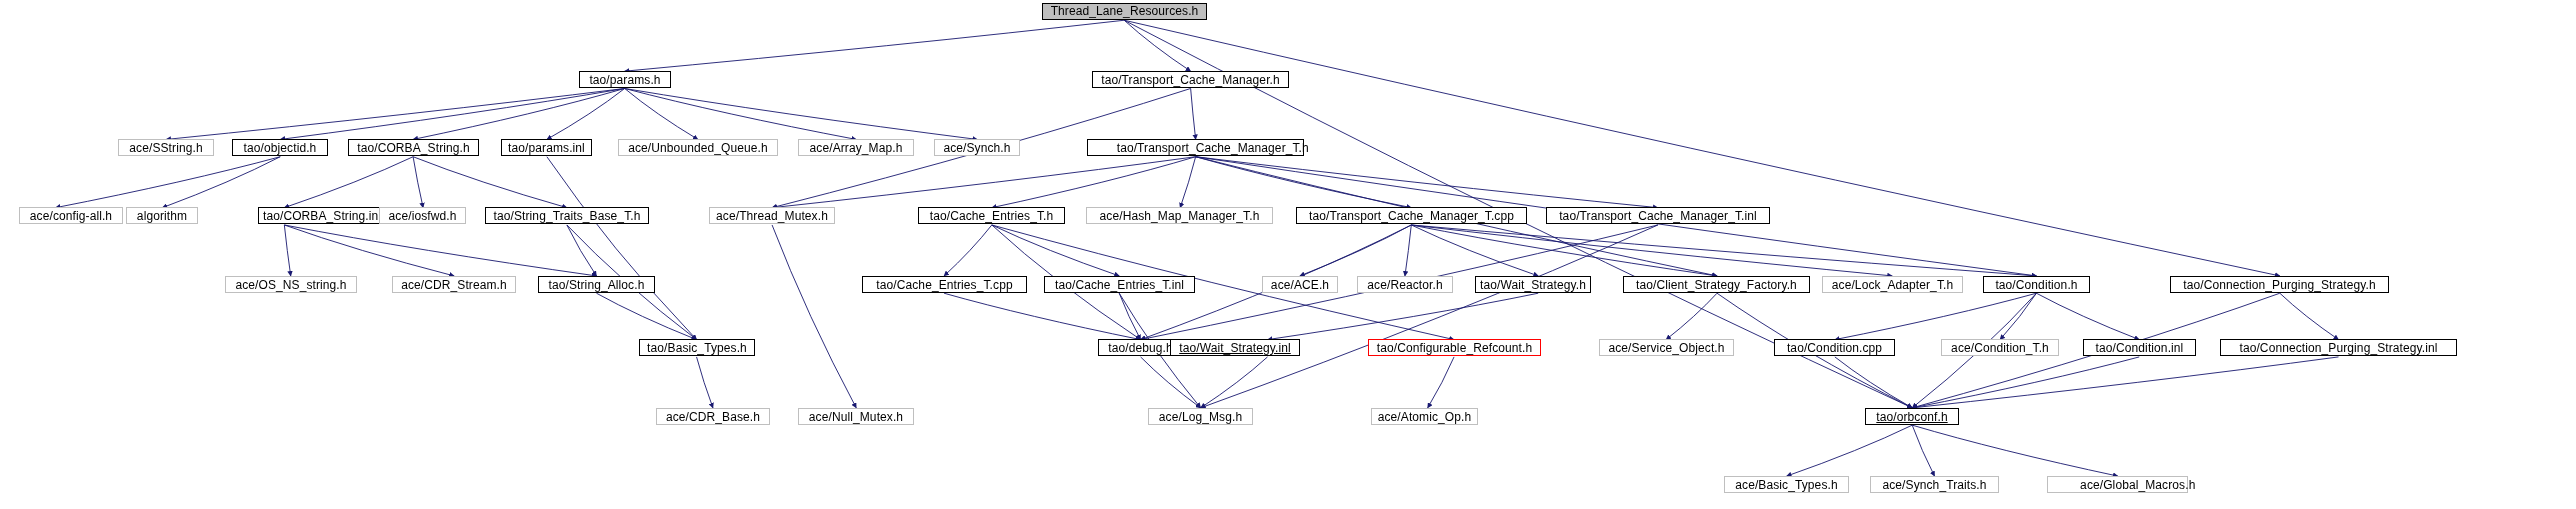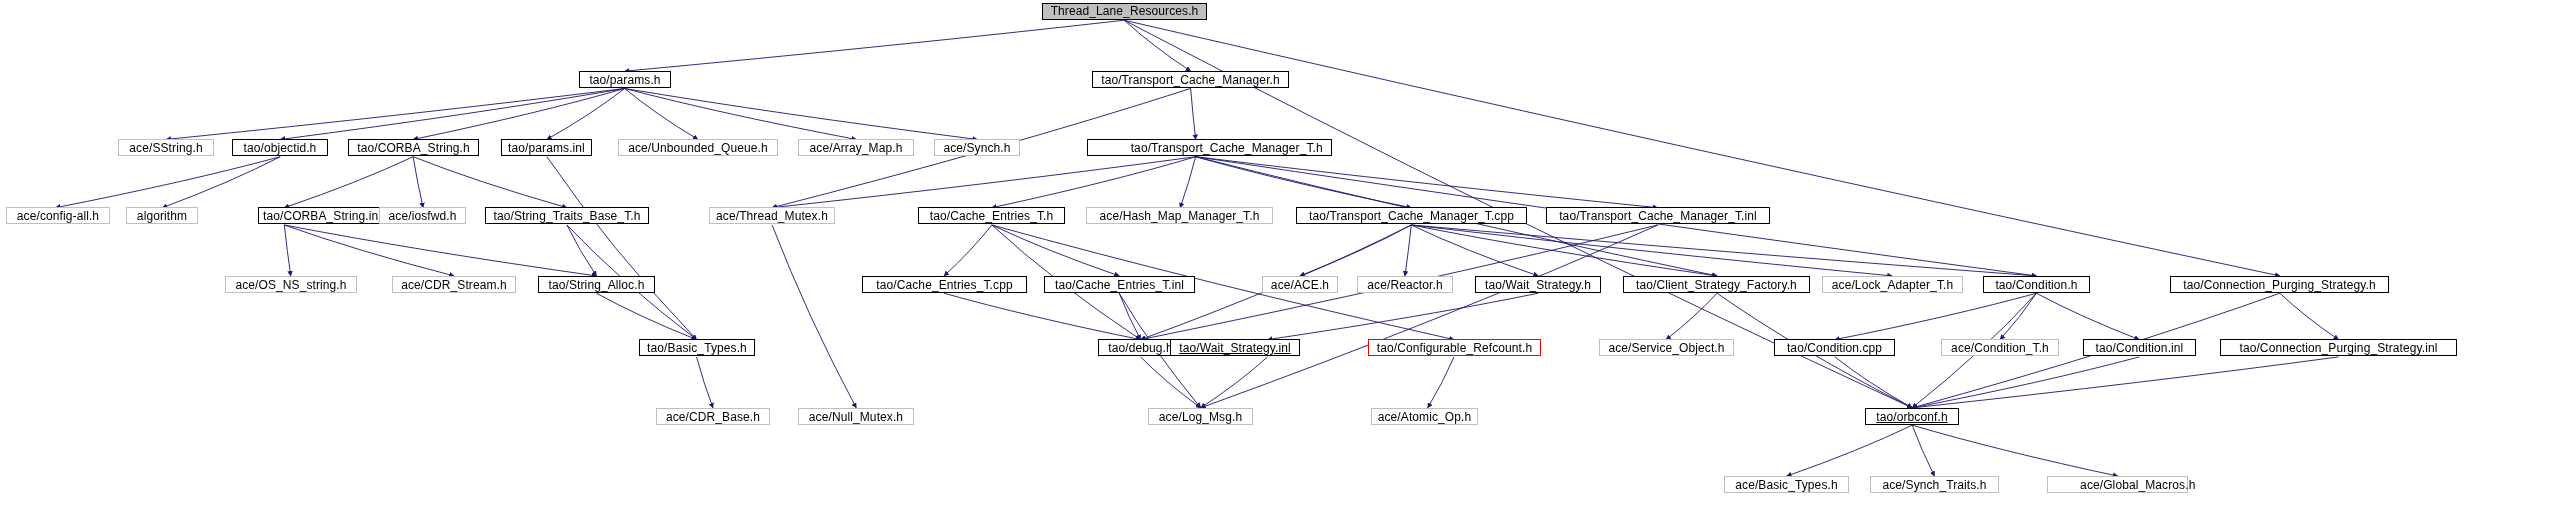--- a/index.html
+++ b/index.html
@@ -136,24 +136,24 @@
       </div>
       <div class="node " style="left: 618px; top: 139px; width: 160px;">
         <span>ace/Unbounded_Queue.h</span>
       </div>
       <div class="node " style="left: 798px; top: 139px; width: 116px;">
         <span>ace/Array_Map.h</span>
       </div>
       <div class="node " style="left: 934px; top: 139px; width: 86px;">
         <span>ace/Synch.h</span>
       </div>
-      <div class="node solid" style="left: 1087px; top: 139px; width: 245px; padding-left: 39px;">
+      <div class="node solid" style="left: 1087px; top: 139px; width: 217px; padding-left: 39px;">
         <span>tao/Transport_Cache_Manager_T.h</span>
       </div>
-      <div class="node " style="left: 6px; top: 207px; width: 104px;">
+      <div class="node " style="left: 19px; top: 207px; width: 104px;">
         <span>ace/config-all.h</span>
       </div>
       <div class="node " style="left: 126px; top: 207px; width: 72px;">
         <span>algorithm</span>
       </div>
       <div class="node solid" style="left: 220px; top: 207px; width: 128px; margin-left: 38px;">
         <span>tao/CORBA_String.inl</span>
       </div>
       <div class="node " style="left: 379px; top: 207px; width: 87px;">
         <span>ace/iosfwd.h</span>
@@ -190,21 +190,21 @@
       </div>
       <div class="node solid" style="left: 1044px; top: 276px; width: 151px;">
         <span>tao/Cache_Entries_T.inl</span>
       </div>
       <div class="node " style="left: 1262px; top: 276px; width: 76px;">
         <span>ace/ACE.h</span>
       </div>
       <div class="node " style="left: 1357px; top: 276px; width: 96px;">
         <span>ace/Reactor.h</span>
       </div>
-      <div class="node solid" style="left: 1475px; top: 276px; width: 126px;">
+      <div class="node solid" style="left: 1475px; top: 276px; width: 116px;">
         <span>tao/Wait_Strategy.h</span>
       </div>
       <div class="node solid" style="left: 1623px; top: 276px; width: 187px;">
         <span>tao/Client_Strategy_Factory.h</span>
       </div>
       <div class="node " style="left: 1822px; top: 276px; width: 141px;">
         <span>ace/Lock_Adapter_T.h</span>
       </div>
       <div class="node solid" style="left: 1983px; top: 276px; width: 107px;">
         <span>tao/Condition.h</span>

